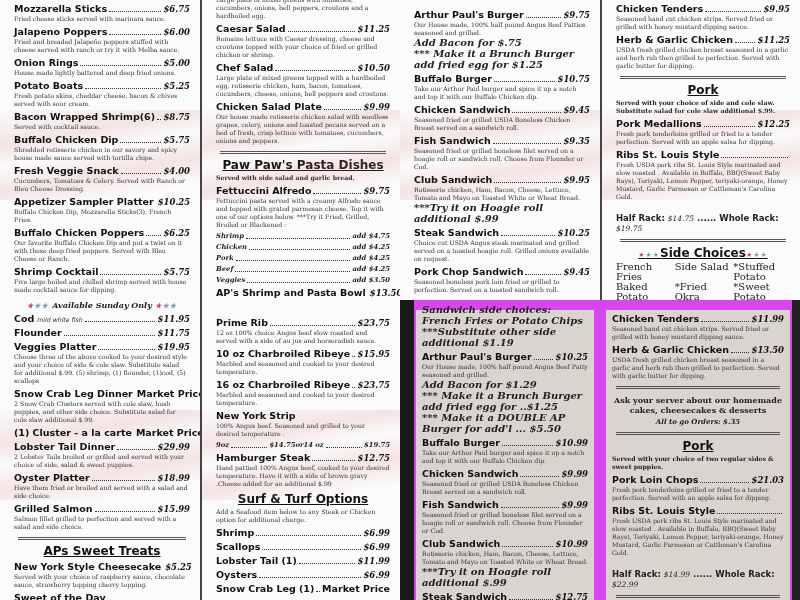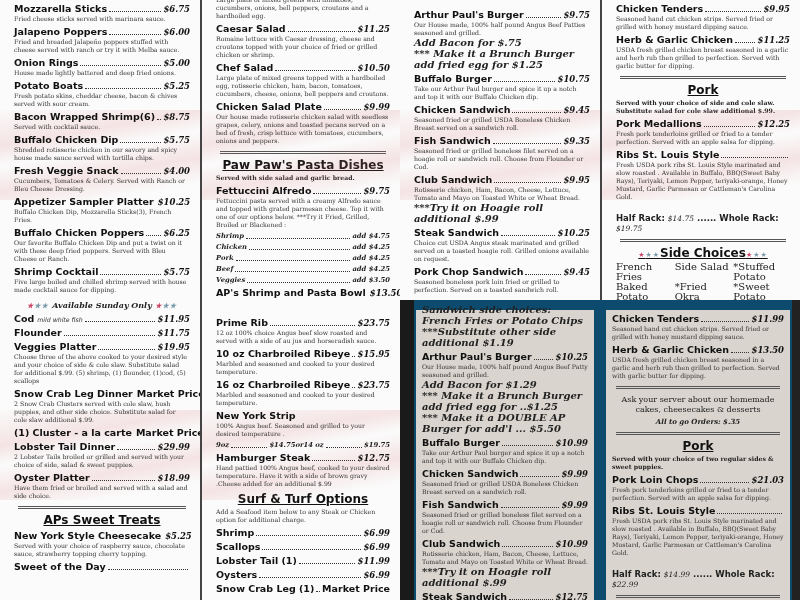--- a/index.html
+++ b/index.html
@@ -8,21 +8,21 @@
   .panel {
     position: absolute; width: 200px; height: 300px; overflow: hidden;
     background: #fbfbfb; padding: 0 10px 0 14px;
   }
   .panel.flag::before {
     content: ""; position: absolute; left: -20px; right: -20px; top: 110px; height: 90px;
     background: linear-gradient(170deg, rgba(255,255,255,0) 0%, rgba(214,120,125,0.18) 30%, rgba(255,255,255,0) 45%, rgba(214,120,125,0.18) 65%, rgba(255,255,255,0) 85%);
     pointer-events: none;
   }
   .panel.border-left { border-left: 2px solid #444; }
-  .panel.photo { background: #0c4a6e; }
+  .panel.photo { background: #d946ef; }
   .panel.photo .inner { background: #d9d4cd; position: absolute; inset: 10px 6px 0 16px; padding: 0 6px; }
   .panel.photo .spine { position: absolute; left: 0; top: 0; bottom: 0; width: 14px; background: #1a1a1a; }
   .panel.photo .spine-r { position: absolute; right: 0; top: 0; bottom: 0; width: 8px; background: #222; }
   .item { position: relative; margin-top: 3px; }
   .item-row { display: flex; align-items: baseline; font-family: "DejaVu Sans", sans-serif; font-weight: bold; font-size: 9.5px; color: #111; white-space: nowrap; }
   .item-row .name { flex: 0 0 auto; }
   .item-row .dots { flex: 1 1 auto; overflow: hidden; border-bottom: 1px dotted #333; margin: 0 2px; height: 8px; }
   .item-row .price { flex: 0 0 auto; font-family: "DejaVu Serif", serif; font-style: italic; font-size: 8.5px; }
   .item-row .price.mp { font-family: "DejaVu Sans", sans-serif; font-style: normal; font-size: 9.5px; }
   .desc { font-size: 6.2px; line-height: 8px; color: #333; margin-top: 1px; }
@@ -30,21 +30,21 @@
   .section-title { text-align: center; font-family: "DejaVu Sans", sans-serif; font-weight: bold; font-size: 12px; text-decoration: underline; margin: 4px 0 2px; color: #111; }
   .section-sub { font-size: 6.2px; font-weight: bold; line-height: 8px; }
   .divider { height: 3px; border-top: 1px solid #555; border-bottom: 1px solid #555; margin: 6px 4px 4px; }
   .stars { color: #c46; font-size: 7px; letter-spacing: 1px; }
   .stars .b { color: #79a; }
   .sides-grid { display: grid; grid-template-columns: 1fr 1fr 1fr; font-size: 10px; line-height: 10px; column-gap: 2px; }
   .addon { display: flex; font-size: 6.8px; font-style: italic; font-weight: bold; margin-top: 3px; }
   .addon .dots { flex: 1; border-bottom: 1px dotted #333; margin: 0 2px; height: 7px; }
   .ribs-prices { font-family: "DejaVu Sans", sans-serif; font-weight: bold; font-size: 8.5px; margin-top: 12px; }
   .ribs-prices i { font-family: "DejaVu Serif", serif; font-size: 7.5px; font-weight: normal; }
-  .dessert-note { text-align: center; font-size: 8px; line-height: 10px; margin-top: 6px; color: #222; }
+  .dessert-note { text-align: center; font-size: 8px; line-height: 10px; margin-top: 6px; color: #222; font-weight: bold; }
   .togo { text-align: center; font-size: 7px; font-style: italic; font-weight: bold; margin-top: 2px; }
   .sunday { text-align: center; font-style: italic; font-weight: bold; font-size: 8px; margin: 0 0 2px; }
 </style>
 </head>
 <body>
 
 <div class="panel flag" style="left:0;top:0;">
   <div id="p1">
       <div class="item">
         <div class="item-row">
@@ -371,20 +371,28 @@
         <div class="desc">2 Lobster Tails broiled or grilled and served with your choice of side, salad &amp; sweet puppies.</div>
       </div>
       <div class="item">
         <div class="item-row">
           <span class="name">Oyster Platter</span>
           <span class="dots"></span>
           <span class="price">$18.99</span>
         </div>
         <div class="desc">Have them fried or broiled and served with a salad and side choice.</div>
       </div>
+      <div class="item">
+        <div class="item-row">
+          <span class="name">Grilled Salmon</span>
+          <span class="dots"></span>
+          <span class="price">$15.99</span>
+        </div>
+        <div class="desc">Salmon fillet grilled to perfection and served with a salad and side choice.</div>
+      </div>
       <div class="divider"></div>
       <div class="section-title">APs Sweet Treats</div>
       <div class="item">
         <div class="item-row">
           <span class="name">New York Style Cheesecake</span>
           <span class="dots"></span>
           <span class="price">$5.25</span>
         </div>
         <div class="desc">Served with your choice of raspberry sauce, chocolate sauce, strawberry topping cherry topping.</div>
       </div>

